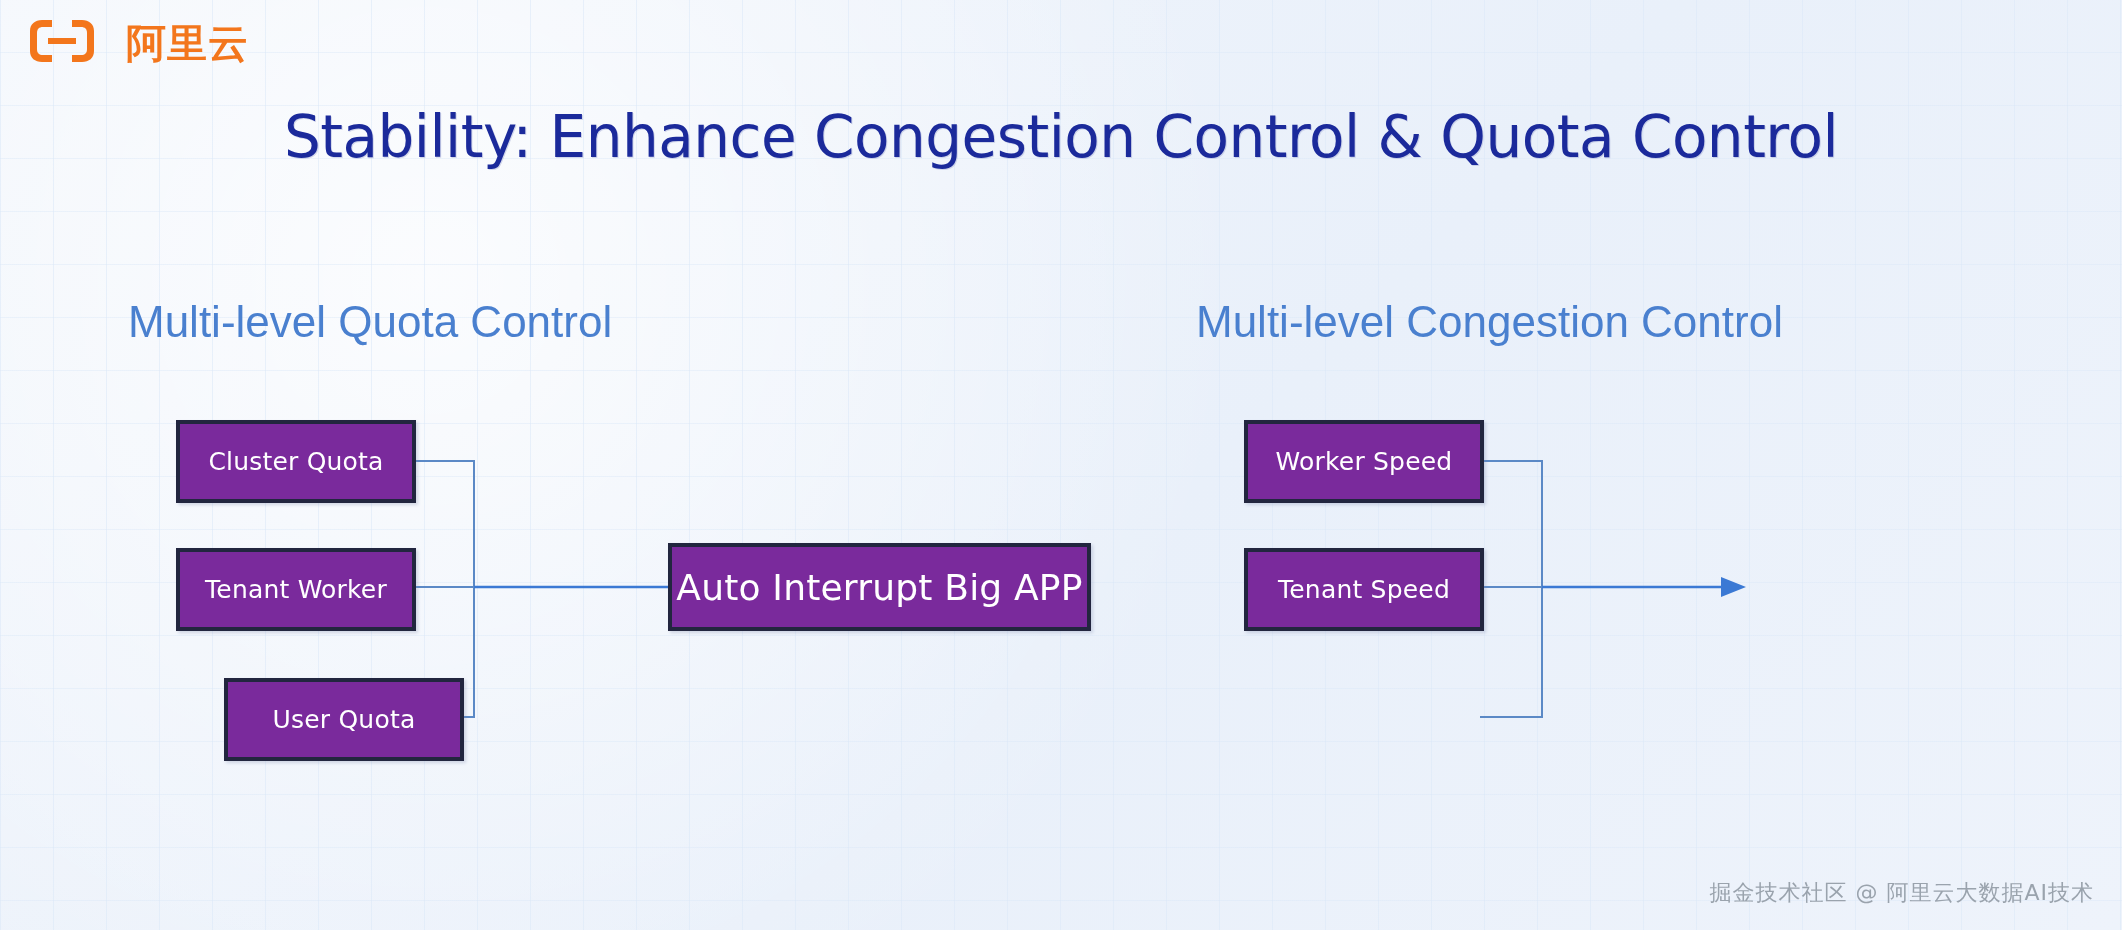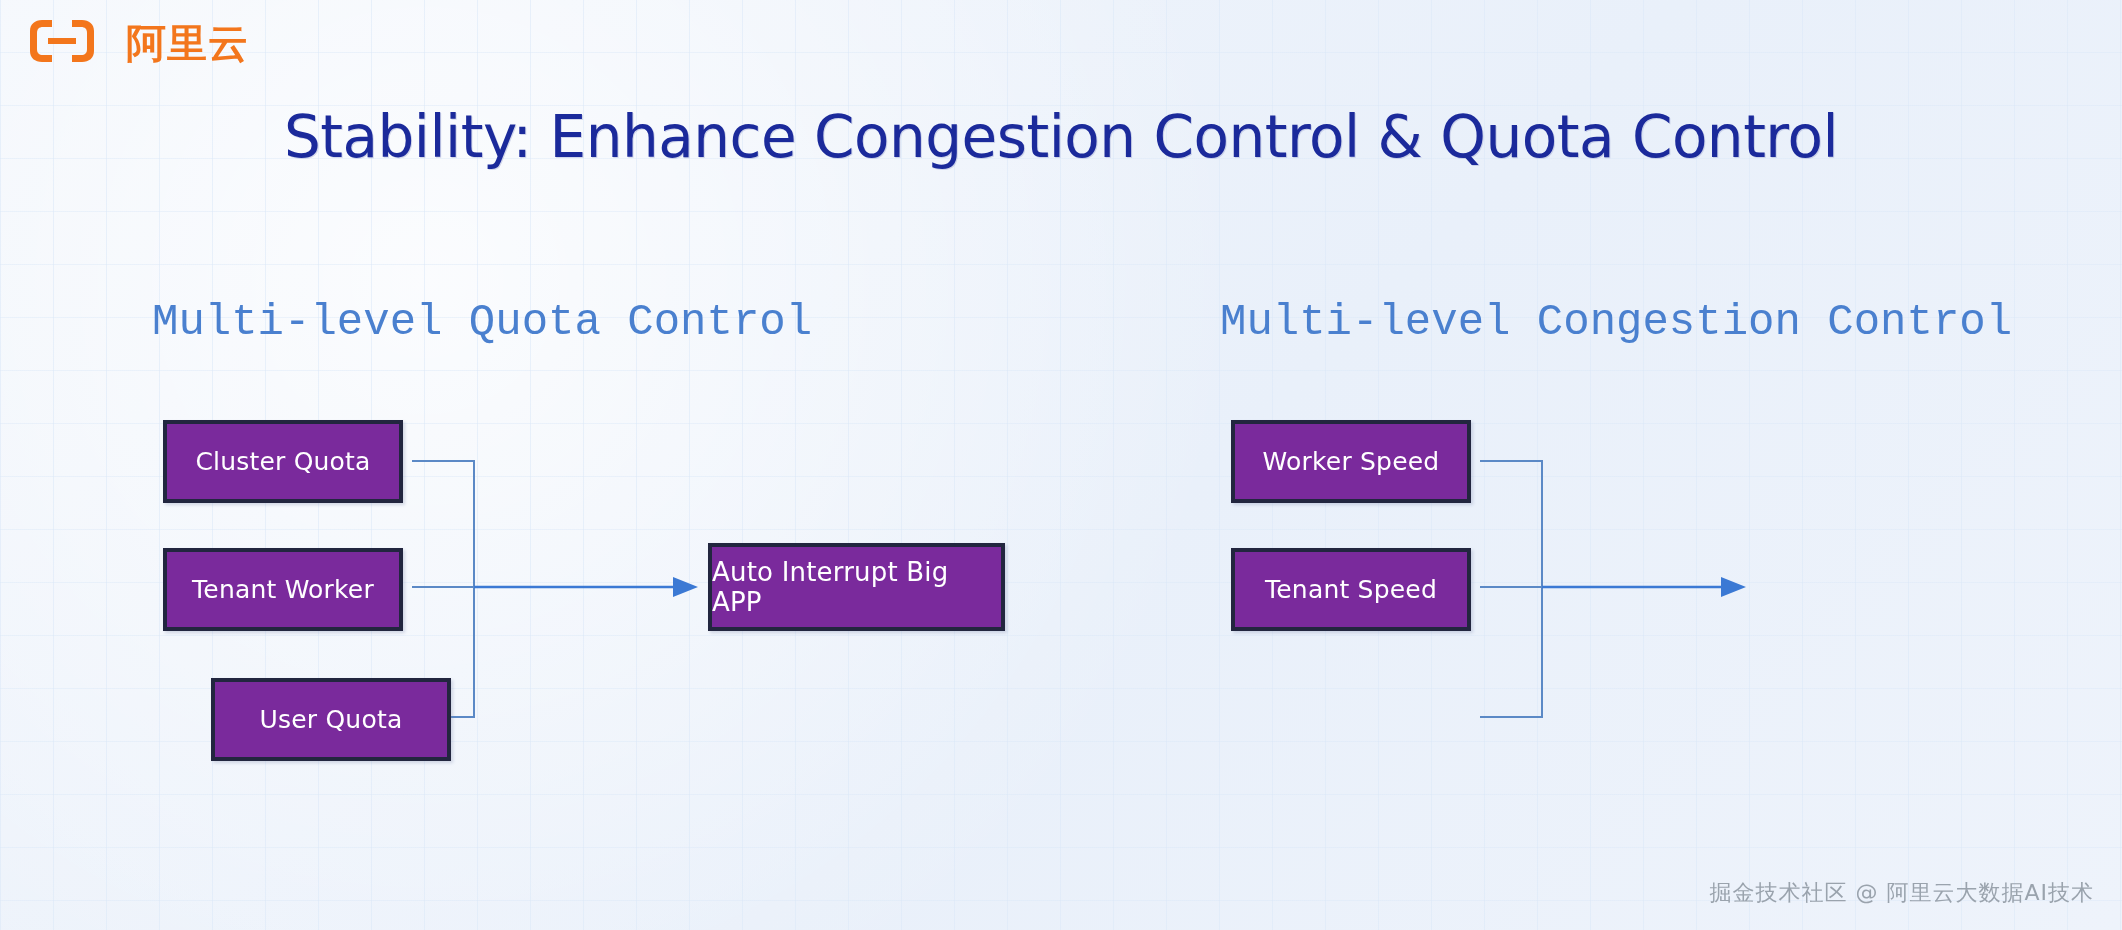--- a/index.html
+++ b/index.html
@@ -71,52 +71,51 @@
 
   .panel-heading {
     position: absolute;
     top: 0;
     left: 0;
     color: #4a80cf;
     font-size: 44px;
     font-weight: 400;
     line-height: 1;
     white-space: nowrap;
-    font-family: Liberation Mono, monospace;
-    margin-left: 24px;
+    font-family: Liberation Sans, sans-serif;
   }
 
   .diagram { position: absolute; top: 120px; left: 0; width: 920px; height: 350px; }
 
   .node {
     position: absolute;
     background: #7a2a9c;
     border: 4px solid #22263f;
     color: #ffffff;
     display: flex;
     align-items: center;
     justify-content: center;
     font-size: 25px;
     font-weight: 400;
     letter-spacing: 0.2px;
     font-family: "DejaVu Sans", sans-serif;
     box-shadow: 2px 2px 3px rgba(120,130,170,0.28);
   }
 
-  .node.source { left: 35px; width: 240px; height: 83px; }
+  .node.source { left: 48px; width: 240px; height: 83px; }
   .node.s1 { top: 0px; }
   .node.s2 { top: 128px; }
   .node.s3 { top: 258px; margin-left: 48px; }
 
   .node.target {
-    left: 580px;
+    left: 540px;
     top: 123px;
-    width: 297px;
+    width: 423px;
     height: 88px;
-    font-size: 26px;
+    font-size: 36px;
   }
 
   .connector { position: absolute; inset: 0; pointer-events: none; }
 
   
   #watermark {
     position: absolute;
     right: 28px;
     bottom: 22px;
     color: #9aa3ad;

